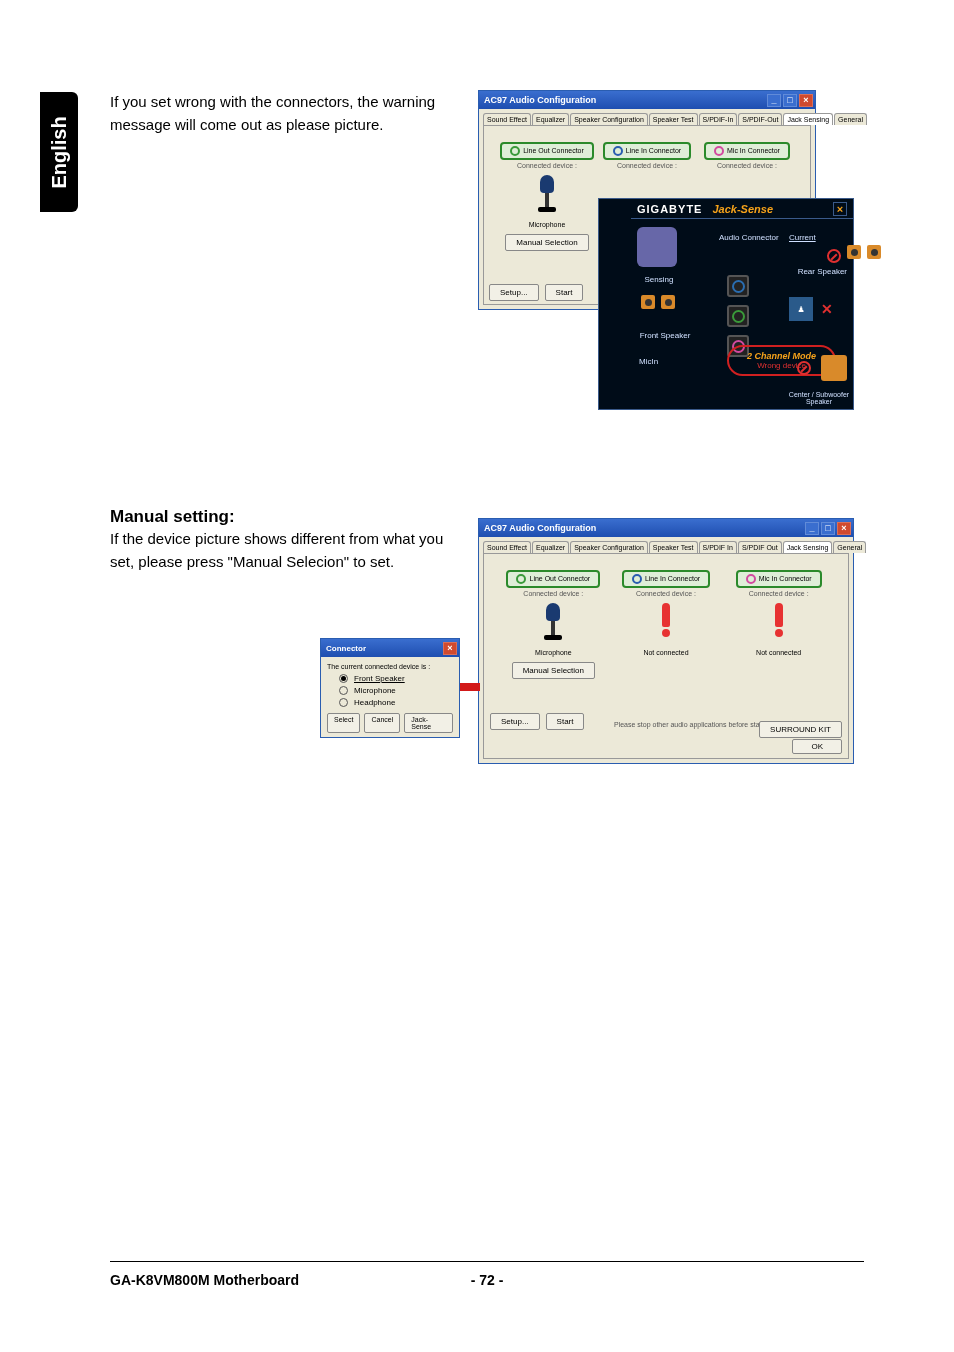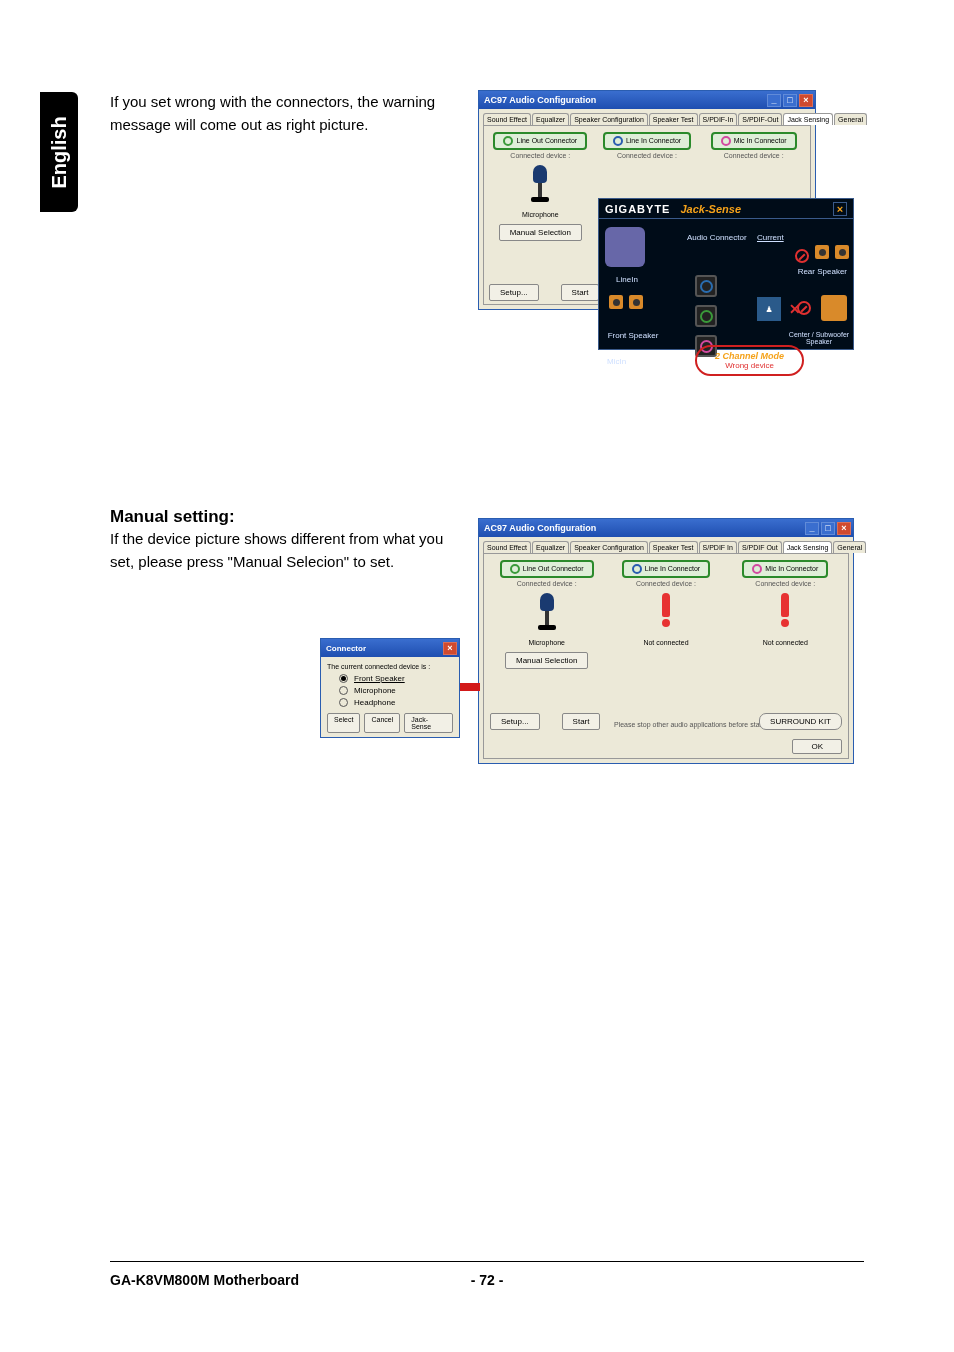--- a/index.html
+++ b/index.html
@@ -120,52 +120,53 @@
     gap: 1px;
     padding: 4px 4px 0 4px;
     font-size: 7px;
   }
   .tab { padding: 2px 3px; border: 1px solid #999; border-bottom: none; background: #ece9d8; border-radius: 3px 3px 0 0; white-space: nowrap; }
   .tab.active { background: #fff; }
   .tab-panel {
     margin: 0 4px 4px 4px;
     border: 1px solid #999;
     background: #ece9d8;
-    padding: 6px;
+    padding: 16px;
   }
   .conn-row { display: flex; gap: 6px; }
   .conn-col { flex: 1; text-align: center; font-size: 7px; }
   .jack { display: inline-block; border: 2px solid #2b8a2b; border-radius: 4px; padding: 2px 8px; background: #dfeed8; margin-bottom: 2px; }
   .jack .hole { display:inline-block; width: 10px; height: 10px; border-radius: 50%; border: 2px solid #888; margin-right: 3px; vertical-align: middle; }
   .jack.green .hole { border-color: #3a9a3a; }
   .jack.blue .hole { border-color: #2a5db0; }
   .jack.pink .hole { border-color: #d24aa0; }
   .conn-col .label { color: #555; font-size: 7px; }
   .mic-icon { margin: 6px auto; width: 24px; height: 40px; display:flex; flex-direction:column; align-items:center; }
   .mic-head { width: 14px; height: 18px; background: #1a3a70; border-radius: 7px 7px 4px 4px; }
   .mic-stand { width: 4px; height: 14px; background: #333; }
   .mic-base { width: 18px; height: 5px; background: #000; border-radius: 2px; }
   .exclam { width: 24px; height: 40px; margin: 6px auto; display:flex; flex-direction:column; align-items:center; gap:2px; }
   .exclam .bar { width: 8px; height: 24px; background:#e73232; border-radius:4px 4px 2px 2px; }
   .exclam .dot { width:8px; height:8px; background:#e73232; border-radius:50%; }
 
   .btn { display:inline-block; padding: 3px 10px; border: 1px solid #888; background: #f2f0e6; font-size: 8px; border-radius: 2px; }
-  .small-buttons { margin-top: 14px; display:flex; gap:22px;align-items:center; }
+  .small-buttons { margin-top: 14px; display:flex; gap:6px;align-items:center; }
 
   
   .jacksense {
     position: absolute;
     left: 120px;
     top: 108px;
     width: 256px;
-    height: 152px;
+    height: 212px;
     background: #000c18;
     border: 1px solid #3a5a8a;
     color: #cfe0ff;
     font-size: 8px;
+    padding-left: 32px;
   }
   .js-title {
     height: 20px;
     display:flex; align-items:center;
     padding: 0 6px;
     font-weight:bold;
     font-size: 11px;
     border-bottom: 1px solid #3a5a8a;
   }
   .js-title .brand { color:#fff; letter-spacing:1px; }
@@ -231,21 +232,21 @@
 
 </style>
 </head>
 <body>
 
 <div class="side-tab">
   <span>English</span>
 </div>
 
 <div class="page">
-  <p class="para1">If you set wrong with the connectors, the warning message will come out as right picture.</p>
+  <p class="para1">If you set wrong with the connectors, the warning message will come out as please picture.</p>
 
   <h3 class="heading">Manual setting:</h3>
   <p class="para2">If the device picture shows different from what you set, please press "Manual Selecion" to set.</p>
 </div>
 
 <div class="shot1">
   <div class="win-frame" style="width:338px;">
     <div class="titlebar">
       <span>AC97 Audio Configuration</span>
       <div class="winbtns">
@@ -301,21 +302,21 @@
       <span class="name">Jack-Sense</span>
       <span class="xbtn">×</span>
     </div>
     <div class="js-body">
 
       <div style="position:absolute; left:88px; top:14px;">Audio Connector</div>
       <div style="position:absolute; left:158px; top:14px; text-decoration:underline;">Current</div>
 
       <div style="position:absolute; left:6px; top:8px; width:40px; height:40px; background:#6767a8; border-radius:6px;"></div>
 
-      <div style="position:absolute; left:8px; top:56px; width:40px; text-align:center;">LineIn</div>
+      <div style="position:absolute; left:8px; top:56px; width:40px; text-align:center;">Sensing</div>
 
       <div class="spk-pair" style="left:8px; top:74px;">
           <div class="spk">
             <div class="cab"></div>
           </div>
           <div class="spk">
             <div class="cab"></div>
           </div>
         </div>
       <div style="position:absolute; left:8px; top:112px; width:52px; text-align:center;">Front Speaker</div>
@@ -407,21 +408,21 @@
             </div>
           <div>Not connected</div>
         </div>
       </div>
 
       <div style="position:absolute; left:6px; bottom:28px;" class="small-buttons">
         <span class="btn">Setup...</span>
         <span class="btn">Start</span>
       </div>
       <div class="notice" style="position:absolute; left:130px; bottom:30px;">Please stop other audio applications before starting.</div>
-      <div class="btn" style="position:absolute; right:6px; bottom:28px;border-radius:7px;">SURROUND KIT</div>
+      <div class="btn" style="position:absolute; right:6px; bottom:20px;">SURROUND KIT</div>
       <div class="btn" style="position:absolute; right:6px; bottom:4px; padding:2px 18px;">OK</div>
     </div>
   </div>
 </div>
 
 <div class="arrow">
   <div class="head"></div>
     <div class="shaft"></div>
 </div>
 

